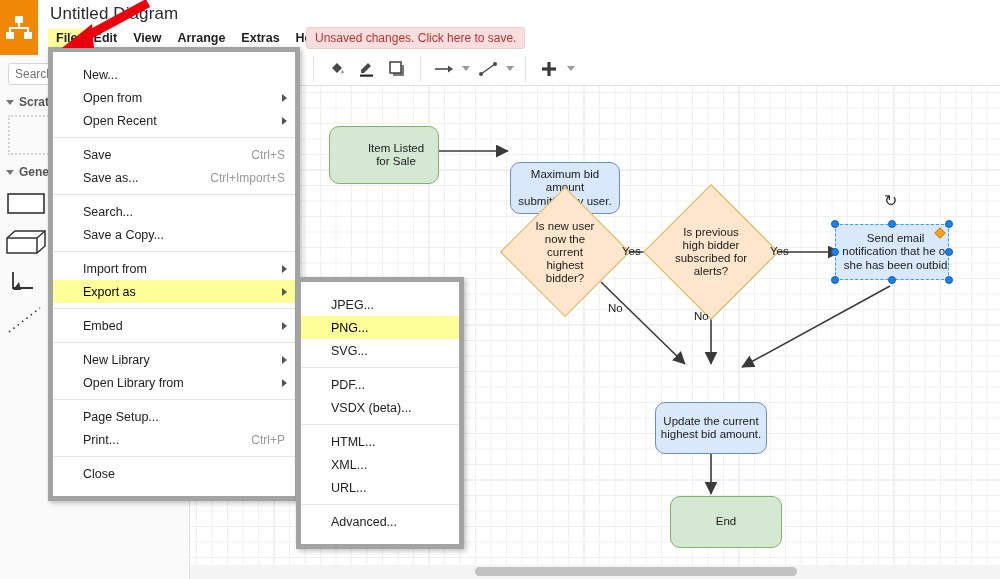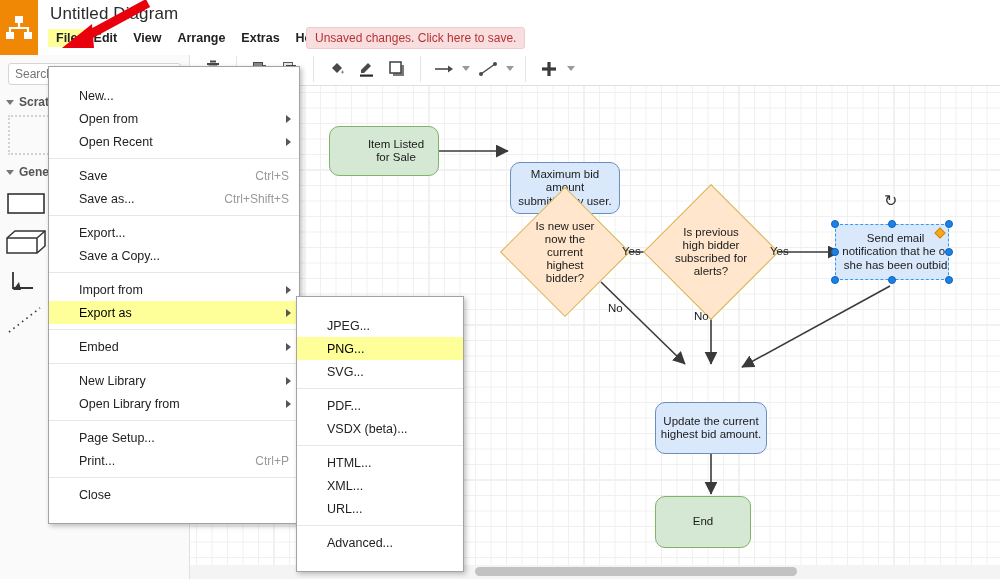--- a/index.html
+++ b/index.html
@@ -130,22 +130,22 @@
 
   
   .sel-dash { position:absolute; border:1px dashed #2f9bf7; }
   .handle { position:absolute; width:8px; height:8px; border-radius:50%; background:#1a81e8; border:1px solid #0f63b8; }
   .handle-orange { position:absolute; width:8px; height:8px; background:#f5a623; transform: rotate(45deg); border:1px solid #d48806;}
   .rotate-icon { position:absolute; font-size:16px; color:#333; }
 
   
   .menu {
     position: absolute; background: #fff;
-    border: 1px solid #a3a3a3; box-shadow: 2px 2px 5px rgba(0,0,0,.25);
-    padding: 17px 0; z-index: 50; margin-top: 19px;
+    border: 5px solid #a3a3a3; box-shadow: 2px 2px 5px rgba(0,0,0,.25);
+    padding: 11px 0; z-index: 50;
   }
   .menu-item {
     display: flex; align-items: center;
     height: 23px; padding: 0 10px 0 30px; font-size: 12.5px; color: #222;
     white-space: nowrap; position: relative; cursor: default;
   }
   .menu-item.hl { background: #ffff99; color: #000000; }
   .menu-item .shortcut { margin-left: auto; color: #999; font-size: 12px; padding-left: 26px; }
   .menu-item .submark {
     position:absolute; right: 8px; top: 50%; margin-top:-4px;
@@ -396,21 +396,21 @@
 
       <path d="M565 166 L650 166" stroke="#3a3a3a" stroke-width="1.6" fill="none" marker-end="url(#ah)"></path>
 
       <path d="M521 202 L521 278" stroke="#3a3a3a" stroke-width="1.6" fill="none" marker-end="url(#ah)"></path>
 
       <path d="M700 200 L552 281" stroke="#3a3a3a" stroke-width="1.6" fill="none" marker-end="url(#ah)"></path>
 
       <path d="M521 322 L521 408" stroke="#3a3a3a" stroke-width="1.6" fill="none" marker-end="url(#ah)"></path>
     </svg>
 
-    <div class="node green" style="left:139px; top:40px; width:110px; height:50px;padding-left:24px;">
+    <div class="node green" style="left:139px; top:40px; width:110px; height:58px;padding-left:24px;">
       <span>Item Listed<br>for Sale</span>
     </div>
 
     <div class="node blue" style="left:320px; top:40px; width:110px; height:52px;">
       <span>Maximum bid amount<br>submitted by user.</span>
     </div>
 
     <div class="diamond" style="left:329px; top:120px; width:92px; height:92px;">
       <div class="dshape"></div>
       <div class="dlabel">Is new user<br>now the<br>current<br>highest<br>bidder?</div>
@@ -433,21 +433,21 @@
     <div class="handle" style="left:641px; top:190px;"></div>
     <div class="handle" style="left:698px; top:190px;"></div>
     <div class="handle" style="left:755px; top:190px;"></div>
     <div class="handle-orange" style="left:746px; top:143px;"></div>
     <div class="rotate-icon" style="left:694px; top:105px;">↻</div>
 
     <div class="node blue" style="left:465px; top:280px; width:112px; height:52px;">
       <span>Update the current<br>highest bid amount.</span>
     </div>
 
-    <div class="node green" style="left:465px; top:410px; width:96px; height:52px;">
+    <div class="node green" style="left:480px; top:410px; width:112px; height:52px;">
       <span>End</span>
     </div>
 
     <div class="edge-label" style="left:432px; top:159px;">Yes</div>
     <div class="edge-label" style="left:418px; top:216px;">No</div>
     <div class="edge-label" style="left:580px; top:159px;">Yes</div>
     <div class="edge-label" style="left:504px; top:224px;">No</div>
   </div>
 
   <div class="hscroll-track">
@@ -466,25 +466,25 @@
         <span>Open Recent</span>
         <i class="submark"></i>
       </div>
     <div class="menu-sep"></div>
     <div class="menu-item">
         <span>Save</span>
         <span class="shortcut">Ctrl+S</span>
       </div>
     <div class="menu-item">
         <span>Save as...</span>
-        <span class="shortcut">Ctrl+Shift+S</span>
-      </div>
-    <div class="menu-sep"></div>
-    <div class="menu-item">
-        <span>Export...</span>
+        <span class="shortcut">Ctrl+Import+S</span>
+      </div>
+    <div class="menu-sep"></div>
+    <div class="menu-item">
+        <span>Search...</span>
       </div>
     <div class="menu-item">
         <span>Save a Copy...</span>
       </div>
     <div class="menu-sep"></div>
     <div class="menu-item">
         <span>Import from</span>
         <i class="submark"></i>
       </div>
     <div class="menu-item hl">

